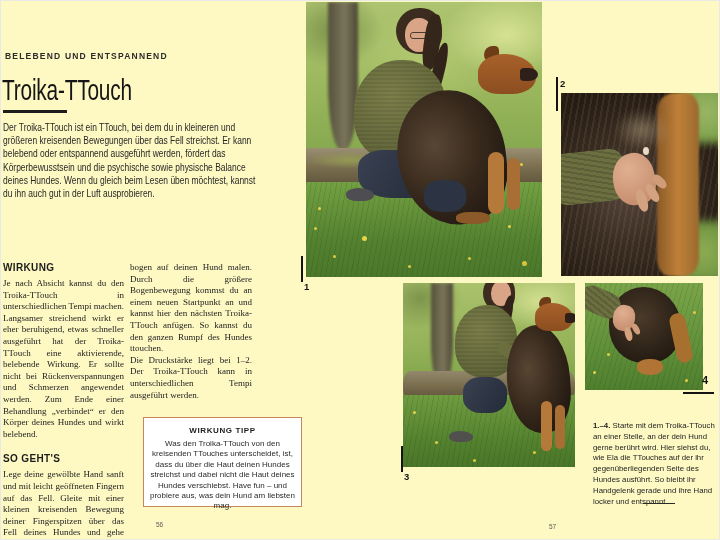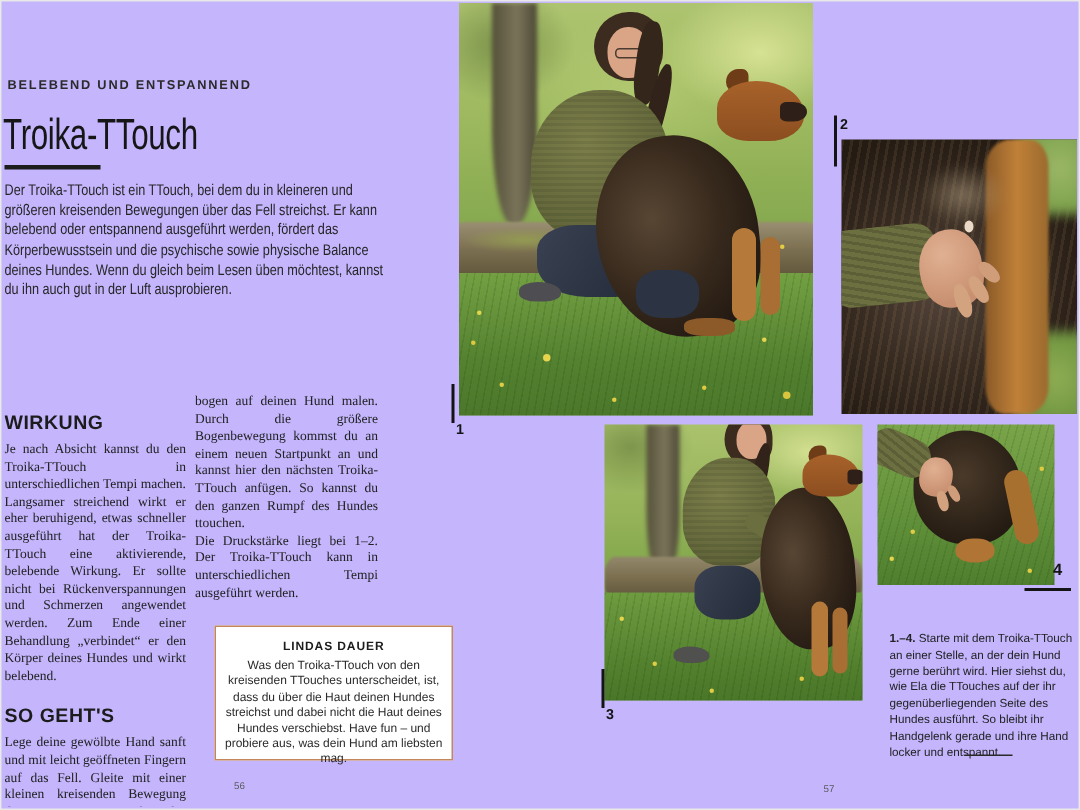--- a/index.html
+++ b/index.html
@@ -1,34 +1,34 @@
 <!DOCTYPE html>
 <html><head>
 <meta charset="utf-8">
 <style>
   html,body{margin:0;padding:0;}
   body{width:720px;height:540px;background:#f4f4f2;font-family:"Liberation Sans",sans-serif;}
-  .spread{position:relative;width:720px;height:540px;background:#c4b5fd;overflow:hidden;
+  .spread{position:relative;width:720px;height:540px;background:#fef9c3;overflow:hidden;
           box-shadow:inset 0 0 0 1px #e9e9e7;}
   .s{position:absolute;}
 
   
   .kicker{position:absolute;left:5px;top:51px;font-size:8.5px;font-weight:700;
           letter-spacing:1.2px;color:#2b2b2b;white-space:nowrap;}
   .title{position:absolute;left:2px;top:74px;font-size:29px;font-weight:400;color:#161616;
          letter-spacing:-0.3px;transform:scaleX(0.72);transform-origin:0 0;white-space:nowrap;margin:0;}
   .title-rule{position:absolute;left:3px;top:110px;width:64px;height:2.5px;background:#1d1d1d;}
   .intro-wrap{position:absolute;left:3px;top:121px;width:318px;transform:scaleX(0.82);
               transform-origin:0 0;}
   .intro{font-size:10.3px;line-height:13.2px;color:#262626;margin:0;}
 
   .col{position:absolute;top:262px;}
   .col1{left:3px;width:121px;height:276px;overflow:hidden;}
   .col2{left:130px;width:122px;}
-  h3.sec{font-size:13px;font-weight:700;letter-spacing:0.35px;color:#1c1c1c;margin:12px 0 5px;}
+  h3.sec{font-size:10px;font-weight:700;letter-spacing:0.35px;color:#1c1c1c;margin:0 0 5px;}
   h3.sec.later{margin-top:13px;}
   p.serif{font-family:"Liberation Serif",serif;font-size:9px;line-height:11.6px;color:#222;
           text-align:justify;margin:0;}
 
   .tipbox{position:absolute;left:143px;top:417px;width:159px;height:90px;box-sizing:border-box;
           border:1.5px solid #c4875a;background:#fff;text-align:center;padding:8px 6px 0;}
   .tip-head{font-size:8px;font-weight:700;letter-spacing:0.6px;color:#1c1c1c;margin-bottom:4px;}
   .tip-body{font-size:8px;line-height:10.4px;color:#2a2a2a;margin:0;}
 
   .caption{position:absolute;left:593px;top:421px;width:124px;text-align:left;
@@ -85,21 +85,21 @@
     <h3 class="sec later">SO GEHT'S</h3>
     <p class="serif">Lege deine gewölbte Hand sanft und mit leicht geöffneten Fingern auf das Fell. Gleite mit einer kleinen kreisenden Bewegung deiner Fingerspitzen über das Fell deines Hundes und gehe anschließend mit deiner gespreizten Hand in einem großen Halbkreis über das Fell, als würdest du einen Regen-</p>
   </div>
 
   <div class="col col2">
     <p class="serif">bogen auf deinen Hund malen. Durch die größere Bogenbewegung kommst du an einem neuen Startpunkt an und kannst hier den nächsten Troika-TTouch anfügen. So kannst du den ganzen Rumpf des Hundes ttouchen.</p>
     <p class="serif">Die Druckstärke liegt bei 1–2. Der Troika-TTouch kann in unterschiedlichen Tempi ausgeführt werden.</p>
   </div>
 
   <div class="tipbox">
-    <div class="tip-head">LINDAS DAUER</div>
+    <div class="tip-head">WIRKUNG TIPP</div>
     <p class="tip-body">Was den Troika-TTouch von den kreisenden TTouches unterscheidet, ist, dass du über die Haut deinen Hundes streichst und dabei nicht die Haut deines Hundes verschiebst. Have fun – und probiere aus, was dein Hund am liebsten mag.</p>
   </div>
 
   <figure class="ph ph1">
     <div class="s" style="left:22px;top:0;width:30px;height:148px;background:linear-gradient(90deg,#55503a,#7a745a 55%,#4e4936);border-radius:0 0 45% 45%;filter:blur(1.5px);"></div>
     <div class="s" style="left:-6px;top:146px;width:248px;height:40px;background:radial-gradient(60px 12px at 20% 30%, rgba(150,160,80,.85), rgba(0,0,0,0) 70%),linear-gradient(180deg,#9a8f72 0%,#7c7051 45%,#5c5138 100%);border-radius:10px/14px;filter:blur(.7px);"></div>
     <div class="s" style="left:0;top:180px;width:236px;height:95px;background:repeating-linear-gradient(100deg, rgba(18,55,10,.13) 0 1px, rgba(0,0,0,0) 1px 5px),linear-gradient(180deg,#74a043,#558230 60%,#4a772a);"></div>
     <div class="s" style="left:12px;top:205px;width:3px;height:3px;border-radius:50%;background:#e6d44c;box-shadow:15px 48px 0 #e0cc45,45px 30px 0 1px #e6d44c,150px 50px 0 #dfc93f,190px 18px 0 #e6d44c,205px 55px 0 1px #d9c43e,90px 58px 0 #e0cc45,-4px 20px 0 #dfc93f,172px -60px 0 #e6d44c,202px -44px 0 #e0cc45;"></div>
     <div class="s" style="left:90px;top:6px;width:46px;height:46px;background:#3c2b1f;border-radius:55% 50% 45% 55%;"></div>
     <div class="s" style="left:99px;top:16px;width:28px;height:34px;background:#d9a586;border-radius:48%;"></div>

